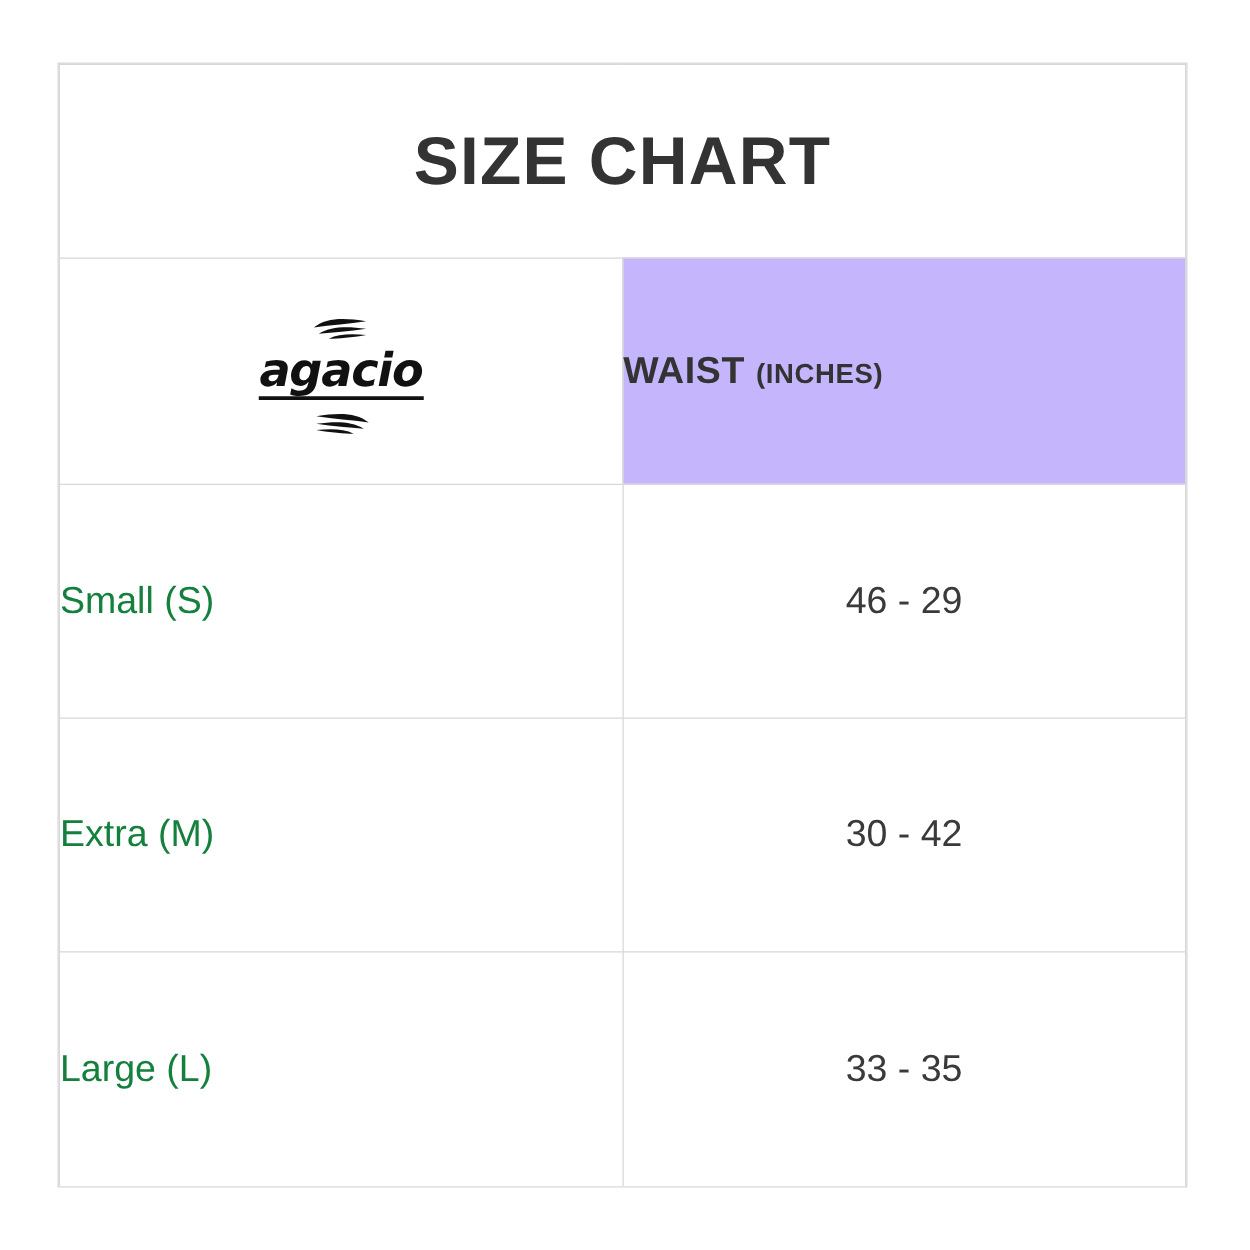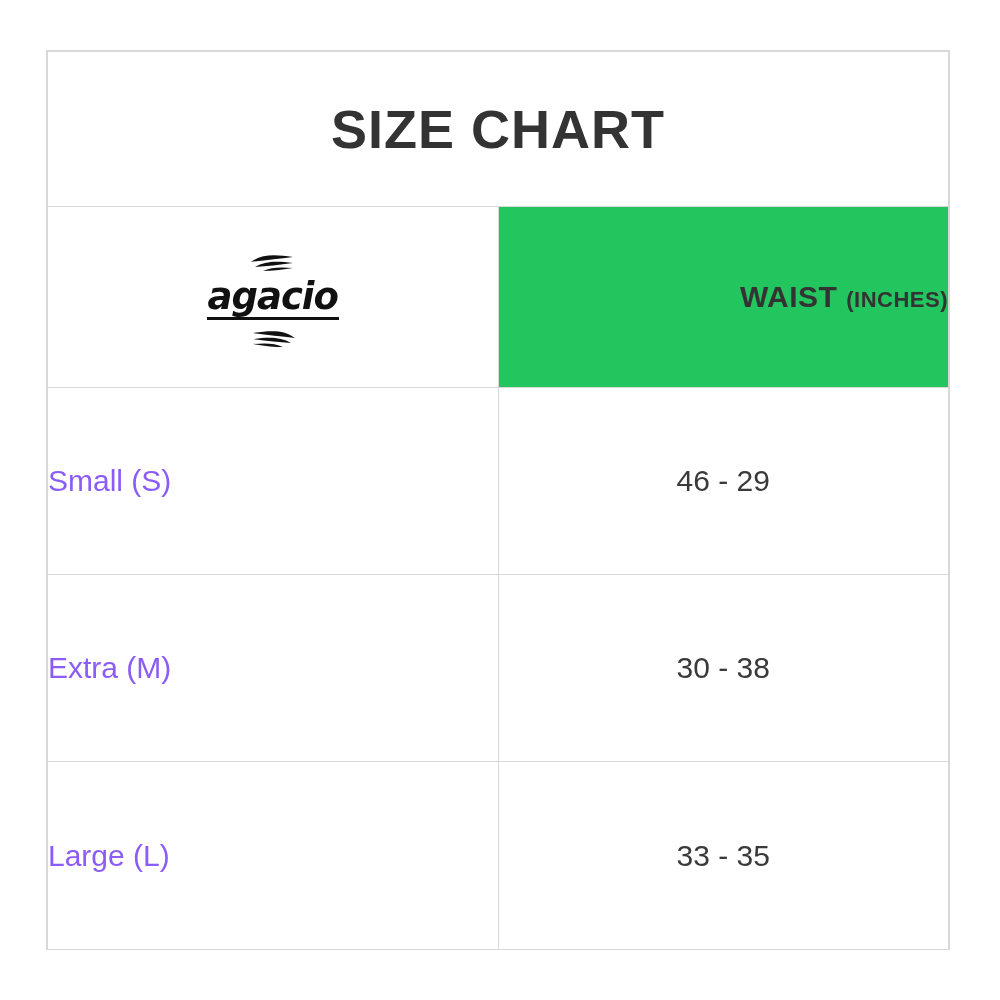--- a/index.html
+++ b/index.html
@@ -64,22 +64,22 @@
   .header-row td {
     height: 150px;
     vertical-align: middle;
   }
   .brand-cell {
     text-align: center;
     border-left: none;
     background: #ffffff;
   }
   .waist-cell {
-    text-align: right;
-    background: #22c55e;
+    text-align: left;
+    background: #c4b5fd;
     border-right: none;
   }
   .waist-text {
     font-size: 30px;
     font-weight: bold;
     color: #333333;
     letter-spacing: 0.5px;
   }
   .waist-text .unit {
     font-size: 22px;
@@ -116,21 +116,21 @@
   }
 
   
   .data-row td {
     height: 155px;
     vertical-align: middle;
   }
   .size-name {
     padding-left: 36px;
     font-size: 30px;
-    color: #8b5cf6;
+    color: #15803d;
     border-left: none;
     text-align: left;
   }
   .size-value {
     text-align: center;
     font-size: 30px;
     color: #3a3a3a;
     border-right: none;
   }
   .data-row:last-child td {
@@ -179,21 +179,21 @@
             </span>
           </td>
         </tr>
 
         <tr class="data-row">
           <td class="size-name">Small (S)</td>
           <td class="size-value">46 - 29</td>
         </tr>
         <tr class="data-row">
           <td class="size-name">Extra (M)</td>
-          <td class="size-value">30 - 38</td>
+          <td class="size-value">30 - 42</td>
         </tr>
         <tr class="data-row">
           <td class="size-name">Large (L)</td>
           <td class="size-value">33 - 35</td>
         </tr>
       </tbody>
     </table>
   </div>
 </div>
 

